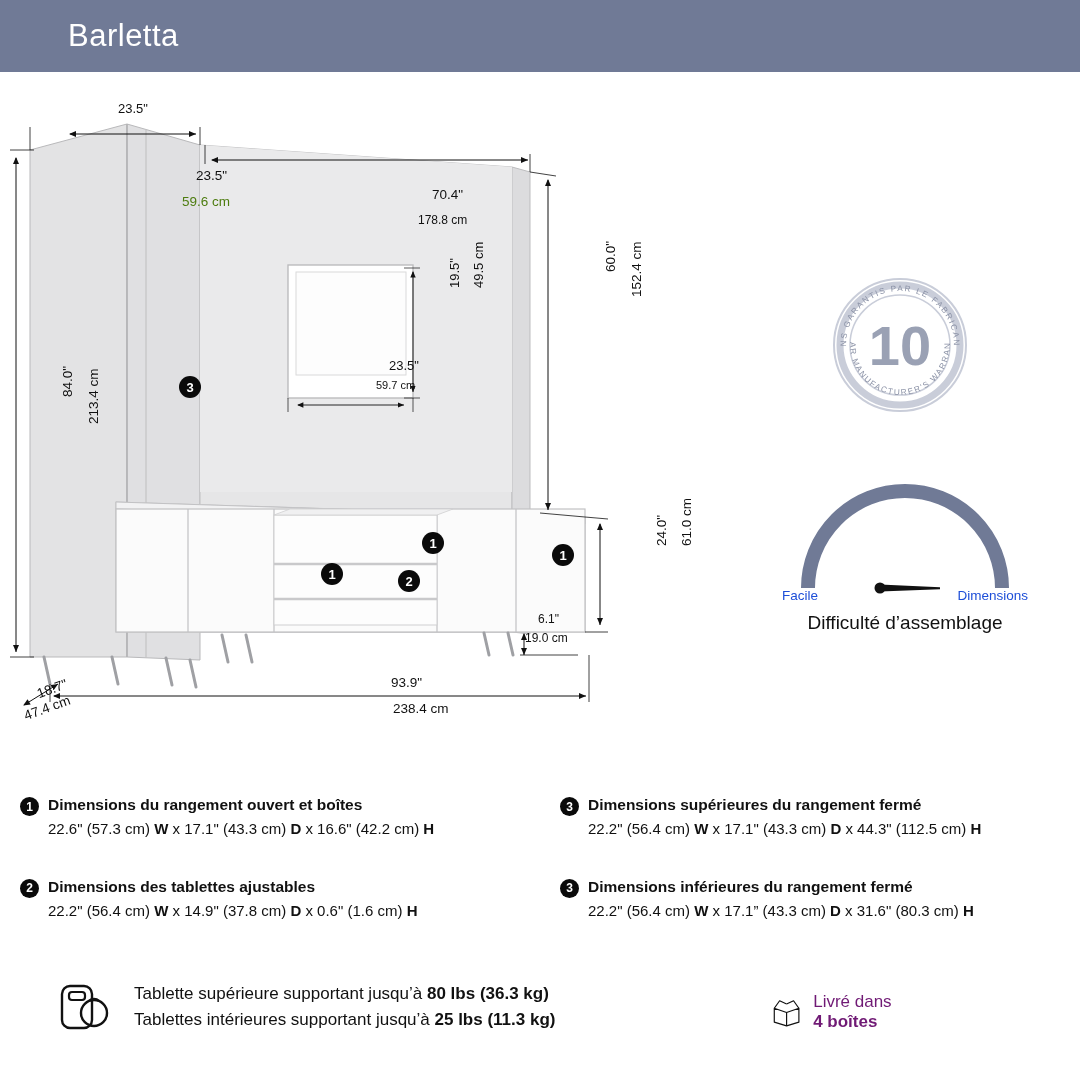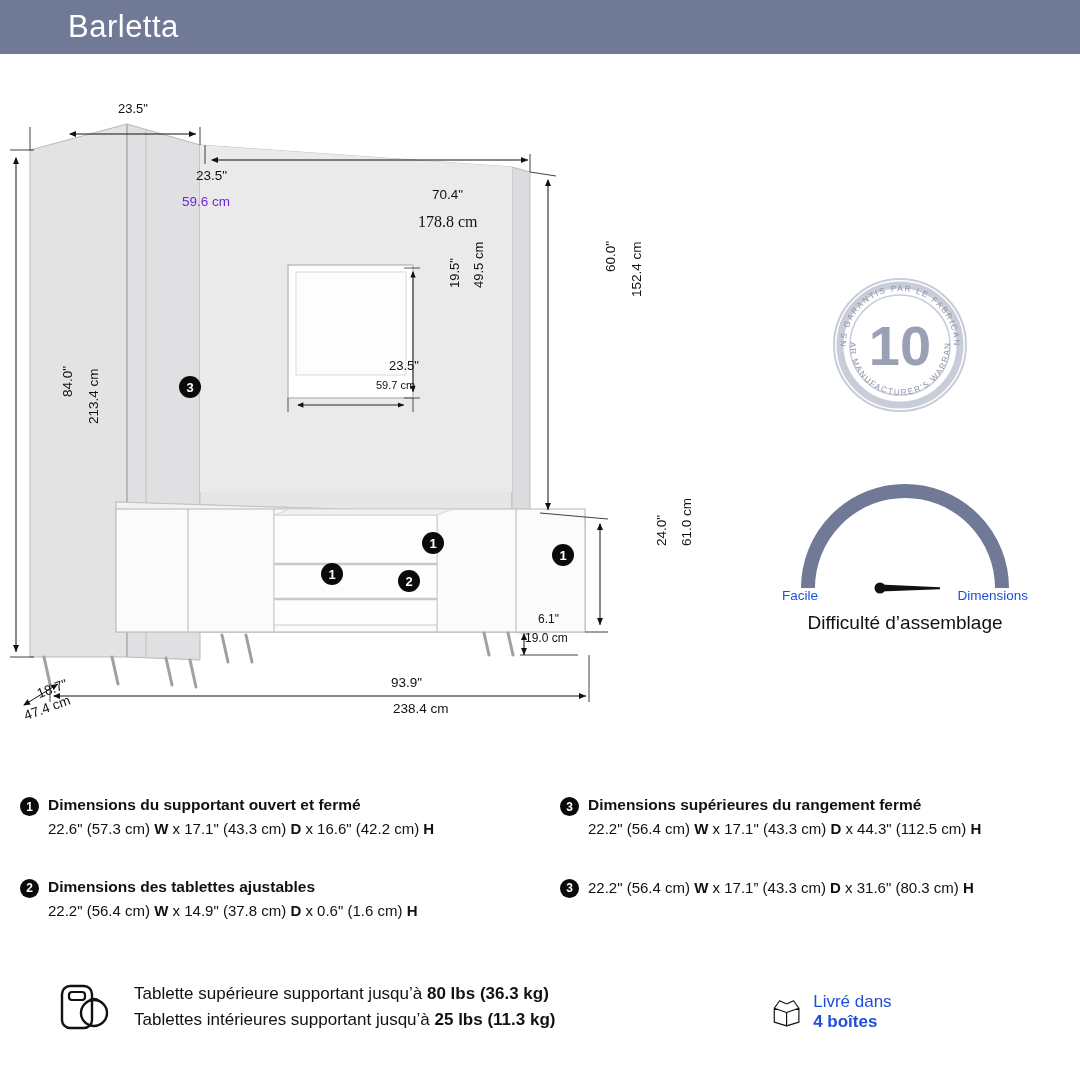--- a/index.html
+++ b/index.html
@@ -7,21 +7,21 @@
   body {
     width:1080px; height:1080px;
     background:#ffffff;
     font-family:"Liberation Sans", sans-serif;
     color:#1d1d1f;
     position:relative;
     overflow:hidden;
   }
   
   .header {
-    position:absolute; left:0; top:0; width:1080px; height:54px;
+    position:absolute; left:0; top:0; width:1080px; height:72px;
     background:#707a96;
     display:flex; align-items:center;
   }
   .header .title {
     color:#ffffff; font-size:31px; letter-spacing:0.5px;
     margin-left:68px; font-weight:400;
   }
   
   .diagram { position:absolute; left:0; top:72px; width:720px; height:690px; }
   .svgwrap { position:absolute; left:0; top:0; }
@@ -53,21 +53,21 @@
   .spec-title { font-size:15.5px; font-weight:bold; color:#111; line-height:1.35; }
   .spec-text  { font-size:15px; color:#111; line-height:1.4; margin-top:2px; }
   .spec-text b { font-weight:bold; }
 
   
   .footer { position:absolute; left:0; top:975px; width:888px; height:105px; }
   .weights { position:absolute; left:60px; top:5px; display:flex; align-items:center; }
   .weights .lines { margin-left:22px; font-size:17px; line-height:1.55; color:#111; }
   .weights .lines b { font-weight:bold; }
   .boxes { position:absolute; left:770px; top:10px; display:flex; align-items:center; }
-  .boxes .btext { margin-left:10px; font-size:17px; color:#1d4ed8; }
+  .boxes .btext { margin-left:10px; font-size:17px; color:#701a75; }
   .boxes .btext b { font-weight:bold; }
 
   .dim-label { font-family:"Liberation Sans", sans-serif; }
 </style>
 </head>
 <body>
 
 <div class="header">
   <div class="title">Barletta</div>
 </div>
@@ -177,24 +177,24 @@
     <circle cx="409" cy="509" r="11" fill="#0a0a0a"></circle>
     <text x="409" y="514" font-size="13" font-weight="bold" fill="#fff" text-anchor="middle">2</text>
   </g>
   <g>
     <circle cx="563" cy="483" r="11" fill="#0a0a0a"></circle>
     <text x="563" y="488" font-size="13" font-weight="bold" fill="#fff" text-anchor="middle">1</text>
   </g>
 </svg>
 
 <div style="position:absolute;left:196px;top:96px;font-size:13.5px;color:#111;">23.5"</div>
-<div style="position:absolute;left:182px;top:122px;font-size:13.5px;color:#6d28d9;">59.6 cm</div>
+<div style="position:absolute;left:182px;top:122px;font-size:13.5px;color:#4d7c0f;">59.6 cm</div>
 
 <div style="position:absolute;left:432px;top:115px;font-size:13.5px;color:#111;">70.4"</div>
-<div style="position:absolute;left:418px;top:141px;font-size:16px;color:#111;font-family:Liberation Serif, serif;">178.8 cm</div>
+<div style="position:absolute;left:418px;top:141px;font-size:12px;color:#111;">178.8 cm</div>
 
 <div style="position:absolute;left:60px;top:325px;font-size:13.5px;color:#111;transform:rotate(-90deg);transform-origin:left top;white-space:nowrap;">84.0"</div>
 <div style="position:absolute;left:86px;top:352px;font-size:13.5px;color:#111;transform:rotate(-90deg);transform-origin:left top;white-space:nowrap;">213.4 cm</div>
 
 <div style="position:absolute;left:603px;top:200px;font-size:13.5px;color:#111;transform:rotate(-90deg);transform-origin:left top;white-space:nowrap;">60.0"</div>
 <div style="position:absolute;left:629px;top:225px;font-size:13.5px;color:#111;transform:rotate(-90deg);transform-origin:left top;white-space:nowrap;">152.4 cm</div>
 
 <div style="position:absolute;left:389px;top:286px;font-size:13px;color:#111;">23.5"</div>
 <div style="position:absolute;left:376px;top:307px;font-size:11px;color:#111;">59.7 cm</div>
 <div style="position:absolute;left:447px;top:216px;font-size:13px;color:#111;transform:rotate(-90deg);transform-origin:left top;white-space:nowrap;">19.5"</div>
@@ -244,37 +244,38 @@
     <span>Facile</span>
     <span>Dimensions</span>
   </div>
   <div class="gauge-caption">Difficulté d’assemblage</div>
 </div>
 
 <div class="specs">
   <div class="spec-col" style="left:10px; top:0;">
     <div class="spec-item">
       <div class="bullet">1</div>
-      <div class="spec-title">Dimensions du supportant ouvert et fermé</div>
+      <div class="spec-title">Dimensions du rangement ouvert et boîtes</div>
       <div class="spec-text"><span>22.6" (57.3 cm) </span><b>W</b><span> x 17.1" (43.3 cm) </span><b>D</b><span> x 16.6" (42.2 cm) </span><b>H</b></div>
     </div>
     <div class="spec-item" style="margin-top:38px;">
       <div class="bullet">2</div>
       <div class="spec-title">Dimensions des tablettes ajustables</div>
       <div class="spec-text"><span>22.2" (56.4 cm) </span><b>W</b><span> x 14.9" (37.8 cm) </span><b>D</b><span> x 0.6" (1.6 cm) </span><b>H</b></div>
     </div>
   </div>
   <div class="spec-col" style="left:550px; top:0;">
     <div class="spec-item">
       <div class="bullet">3</div>
       <div class="spec-title">Dimensions supérieures du rangement fermé</div>
       <div class="spec-text"><span>22.2" (56.4 cm) </span><b>W</b><span> x 17.1" (43.3 cm) </span><b>D</b><span> x 44.3" (112.5 cm) </span><b>H</b></div>
     </div>
     <div class="spec-item" style="margin-top:38px;">
       <div class="bullet">3</div>
+      <div class="spec-title">Dimensions inférieures du rangement fermé</div>
       <div class="spec-text"><span>22.2" (56.4 cm) </span><b>W</b><span> x 17.1” (43.3 cm) </span><b>D</b><span> x 31.6" (80.3 cm) </span><b>H</b></div>
     </div>
   </div>
 </div>
 
 <div class="footer">
   <div class="weights">
     <svg width="52" height="54" viewBox="0 0 52 54" xmlns="http://www.w3.org/2000/svg">
       <rect x="2" y="6" width="30" height="42" rx="8" fill="none" stroke="#111" stroke-width="2.4"></rect>
       <rect x="9" y="12" width="16" height="8" rx="3" fill="none" stroke="#111" stroke-width="2.2"></rect>

